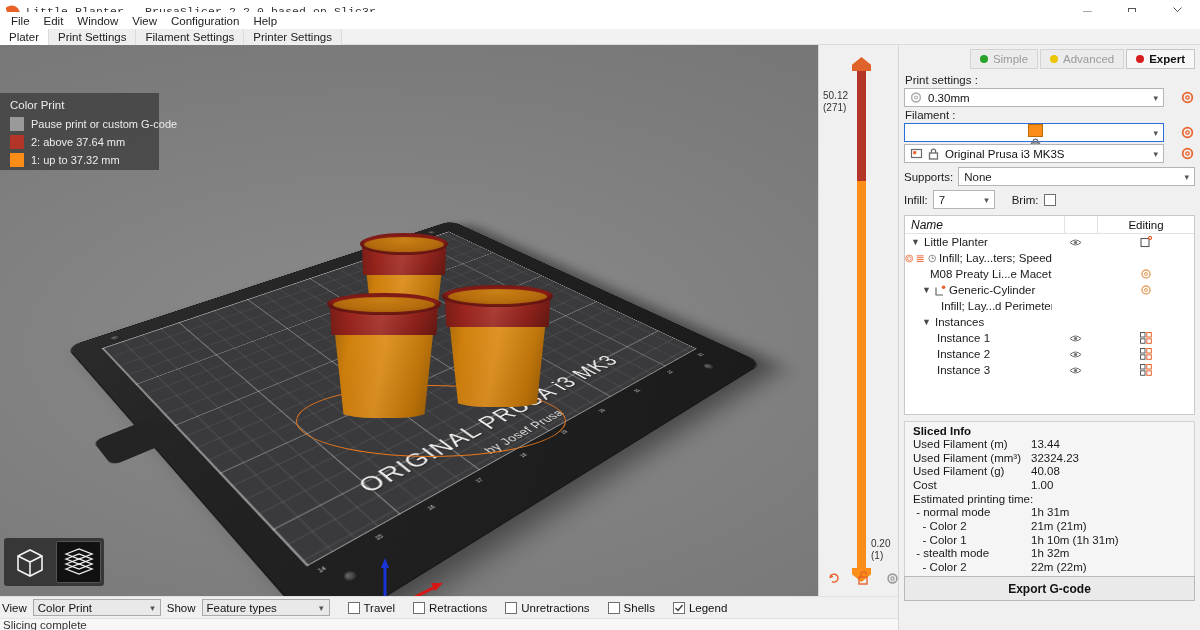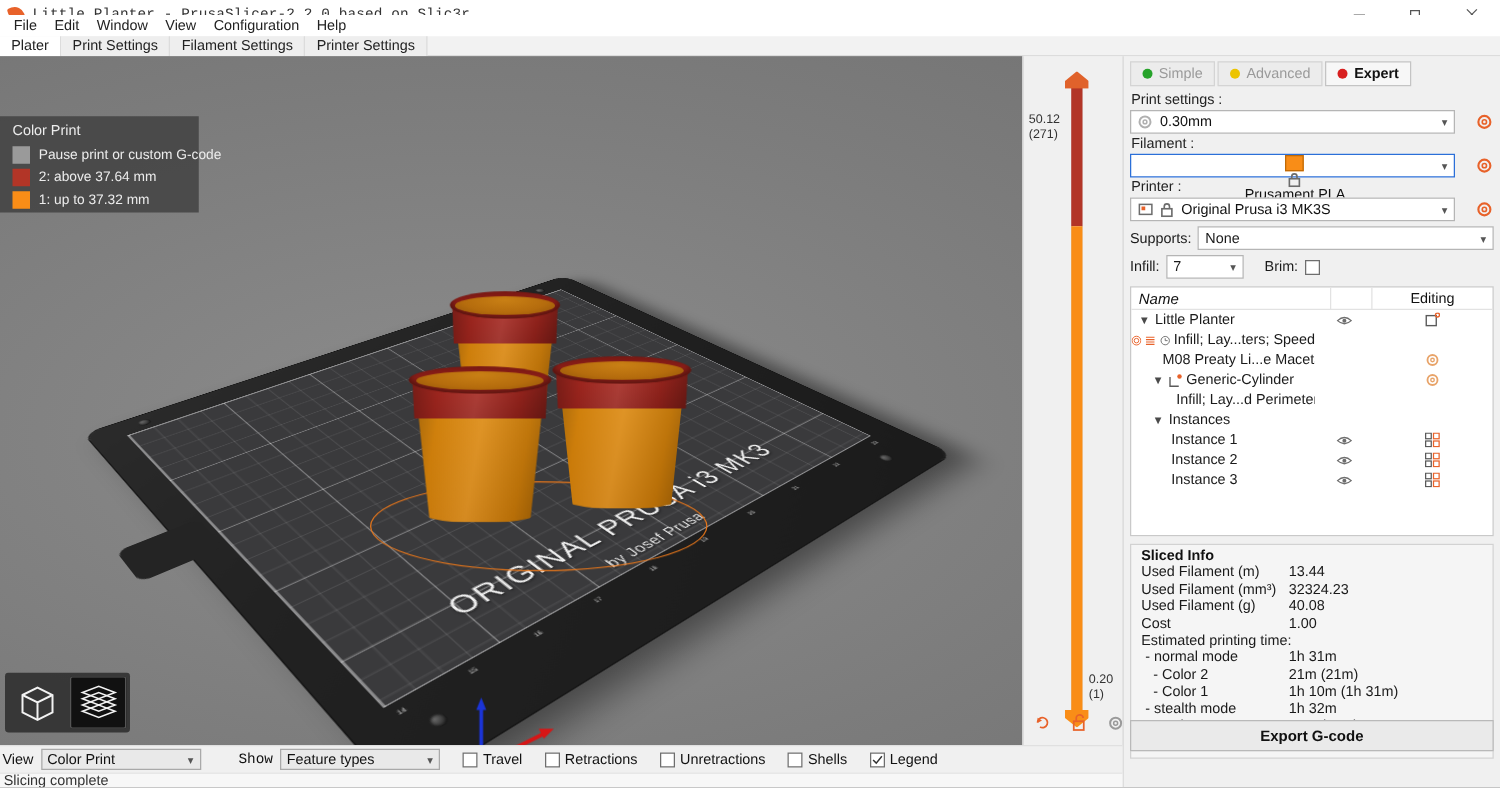--- a/index.html
+++ b/index.html
@@ -196,21 +196,21 @@
   }
   .ls-lab-top { position:absolute; left:4px; top:45px; font-size:10px; color:#333; line-height:12px; }
   .ls-lab-bot { position:absolute; left:52px; bottom:34px; font-size:10px; color:#333; line-height:12px; }
   .ls-btn { position:absolute; bottom:8px; width:20px; height:20px; display:flex; align-items:center; justify-content:center; }
 
   
   .rightpanel {
     position:absolute; left:898px; top:45px; width:302px; height:585px;
     background:#f0f0f0; border-left:1px solid #d6d6d6; padding:4px 5px 0 5px;
   }
-  .mode-row { display:flex; gap:2px; margin-bottom:5px; }
+  .mode-row { display:flex; justify-content:flex-end; gap:2px; margin-bottom:5px; }
   .mode-btn {
     display:flex; align-items:center; gap:5px; padding:3px 9px;
     background:#ececec; border:1px solid #d4d4d4; font-size:11.5px; color:#9a9a9a;
   }
   .mode-btn.active { background:#f7f7f7; color:#111; font-weight:bold; border-color:#c4c4c4; }
   .dot { width:8px; height:8px; border-radius:50%; flex:none; }
 
   .field-label { font-size:11.5px; color:#222; margin:2px 0 2px 1px; }
   .combo-row { display:flex; align-items:center; gap:16px; margin-bottom:2px; }
   .combo {
@@ -508,21 +508,20 @@
         </svg>
         <span class="ctext">Prusament PLA</span>
         <span class="caret">▾</span>
       </div>
       <svg class="gear-side" viewBox="0 0 15 15">
         <circle cx="7.5" cy="7.5" r="4.8" fill="none" stroke="#e8622a" stroke-width="1.7"></circle>
         <circle cx="7.5" cy="7.5" r="1.7" fill="none" stroke="#e8622a" stroke-width="1.3"></circle>
       </svg>
     </div>
 
-    <div class="field-label">Printer :</div>
     <div class="combo-row">
       <div class="combo">
         <svg class="mini" viewBox="0 0 15 13">
           <rect x="2.5" y="2.5" width="10" height="8" fill="none" stroke="#6c6c6c" stroke-width="1.2"></rect>
           <rect x="4.2" y="4.2" width="3" height="3" fill="#e8622a"></rect>
         </svg>
         <svg class="mini" viewBox="0 0 15 13">
           <rect x="3.5" y="6" width="8" height="6" fill="none" stroke="#6c6c6c" stroke-width="1.3"></rect>
           <path d="M5.4 6 V4.2 A2.1 2.1 0 0 1 9.6 4.2 V6" fill="none" stroke="#6c6c6c" stroke-width="1.3"></path>
         </svg>
@@ -777,21 +776,21 @@
 
     <div class="export-btn">Export G-code</div>
   </div>
 
   <div class="bottombar">
     <span class="bb-lbl">View</span>
     <div class="bb-combo" style="width:128px;">
       <span>Color Print</span>
       <span class="caret">▾</span>
     </div>
-    <span class="bb-lbl" style="margin-left:24px;font-family:Liberation Mono, monospace;">Show</span>
+    <span class="bb-lbl" style="margin-left:0;">Show</span>
     <div class="bb-combo" style="width:128px;">
       <span>Feature types</span>
       <span class="caret">▾</span>
     </div>
 
     <div class="bb-chk">
       <span class="chk"></span>
       <span class="bb-lbl">Travel</span>
     </div>
     <div class="bb-chk">

